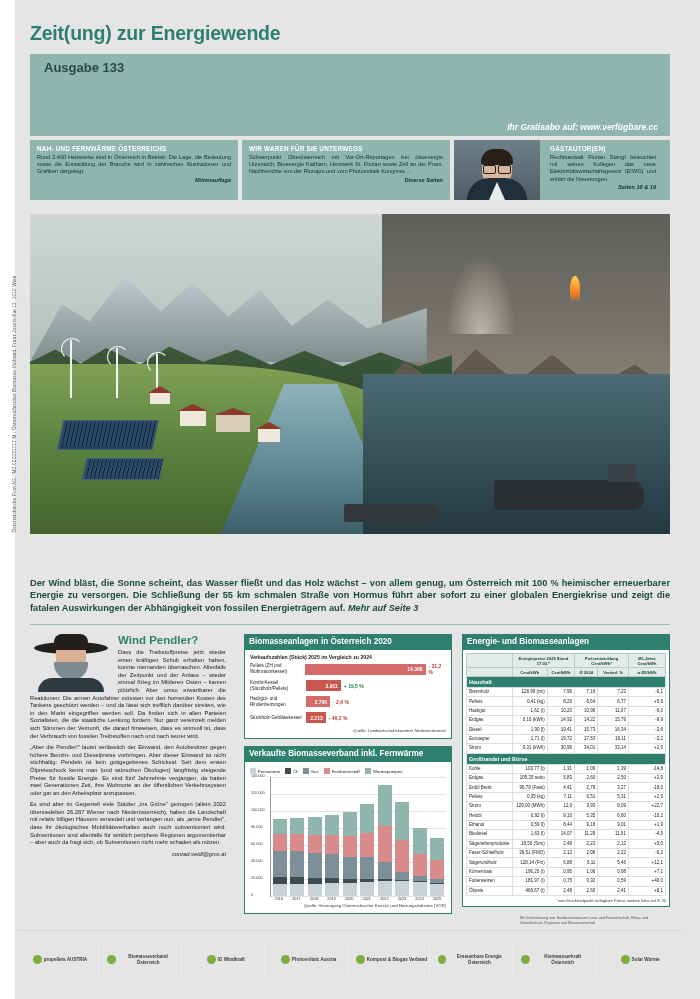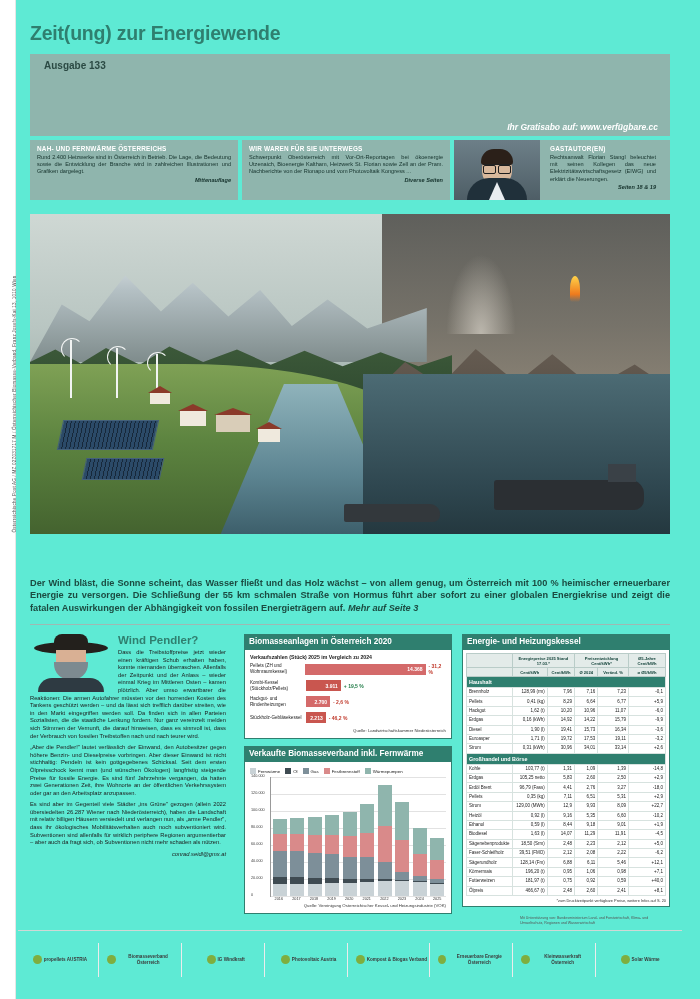--- a/index.html
+++ b/index.html
@@ -5,21 +5,21 @@
   * { box-sizing: border-box; }
   html, body { margin:0; padding:0; }
   body {
     width: 700px; height: 999px;
     background: #ffffff;
     font-family: "Liberation Sans", sans-serif;
     color: #1b1b1b;
     overflow: hidden;
     position: relative;
   }
-  .page { position:relative; width:700px; height:999px; background:#5eead4; }
+  .page { position:relative; width:700px; height:999px; background:#e5e5e5; }
   .spine {
     position:absolute; left:0; top:0; width:16px; height:999px;
     background:#ffffff; border-right:1px solid #e6e6e6;
   }
   .spine-text {
     position:absolute; left:-86px; top:430px; width:200px;
     transform: rotate(-90deg);
     font-size:4.6px; letter-spacing:0.2px; color:#555; white-space:nowrap;
   }
 
@@ -27,21 +27,21 @@
     position:absolute; left:30px; top:22px;
     font-size:19.5px; font-weight:bold; color:#2f7f6f; letter-spacing:-0.2px;
   }
 
   
   .header {
     position:absolute; left:30px; top:54px; width:640px; height:82px;
     background:#8fb5ad;
   }
   .ausgabe {
-    position:absolute; left:14px; top:6px; font-size:10px; color:#2b4a44; font-weight:bold;
+    position:absolute; left:14px; top:6px; font-size:13px; color:#2b4a44; font-weight:bold;
   }
   .logo {
     position:absolute; left:10px; top:14px; width:620px; height:56px;
     font-size:53px; line-height:56px; font-weight:bold; color:#ffffff;
     letter-spacing:-1px; white-space:nowrap;
     font-family:"Liberation Serif", serif;
   }
   .logo .globe {
     display:inline-block; width:48px; height:48px; border-radius:50%;
     background: radial-gradient(circle at 35% 32%, #e9f3f1 0%, #bcd6d0 45%, #7fa49c 100%);
@@ -562,21 +562,21 @@
           <span>2022</span>
           <span>2023</span>
           <span>2024</span>
           <span>2025</span>
         </div>
       <div class="src">Quelle: Vereinigung Österreichischer Kessel- und Heizungsindustrie (VÖK)</div>
     </div>
   </div>
 
   <div class="col colC">
-    <div class="panel-title">Energie- und Heizungskessel</div>
+    <div class="panel-title">Energie- und Biomasseanlagen</div>
     <div class="panel" style="padding:3px;">
       <table class="ptable">
         <thead id="prices-head">
             <tr>
               <th colspan="1"></th>
               <th colspan="2">Energiepreise 2025
 Stand 17.03.*</th>
               <th colspan="2">Preisentwicklung
 Cent/kWh*</th>
               <th colspan="1">Ø5-Jahre

